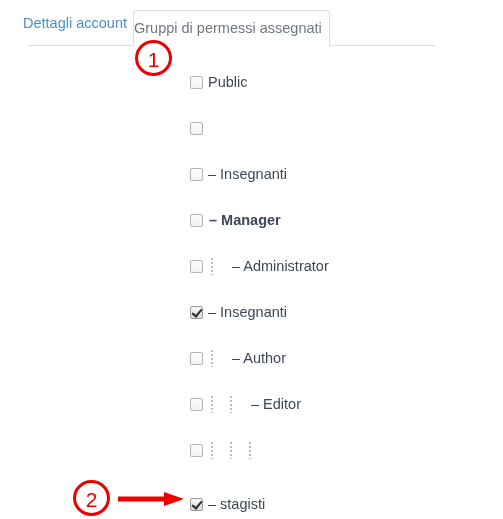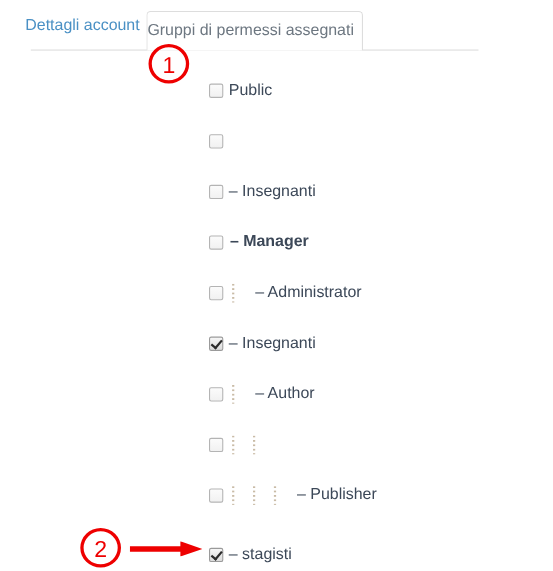--- a/index.html
+++ b/index.html
@@ -206,27 +206,27 @@
     </div>
     <div class="group-row" style="top: 302px;">
       <div class="cbx" role="checkbox" aria-checked="false" style="left: 190px;"></div>
       <div class="indent-bar" style="left: 211px;"></div>
       <div class="row-label" style="left: 232px;">– Author</div>
     </div>
     <div class="group-row" style="top: 348px;">
       <div class="cbx" role="checkbox" aria-checked="false" style="left: 190px;"></div>
       <div class="indent-bar" style="left: 211px;"></div>
       <div class="indent-bar" style="left: 230px;"></div>
+      <div class="row-label" style="left: 251px;">– Editor</div>
     </div>
     <div class="group-row" style="top: 394px;">
       <div class="cbx" role="checkbox" aria-checked="false" style="left: 190px;"></div>
       <div class="indent-bar" style="left: 211px;"></div>
       <div class="indent-bar" style="left: 230px;"></div>
       <div class="indent-bar" style="left: 249px;"></div>
-      <div class="row-label" style="left: 270px;">– Publisher</div>
     </div>
     <div class="group-row" style="top: 448px; padding-left: 12px;">
       <div class="cbx checked" role="checkbox" aria-checked="true" style="left: 190px;"></div>
       <div class="row-label" style="left: 208px;">– stagisti</div>
     </div>
   </div>
 
 <div class="annot-circle" id="annot-1">
   <span>1</span>
 </div>

